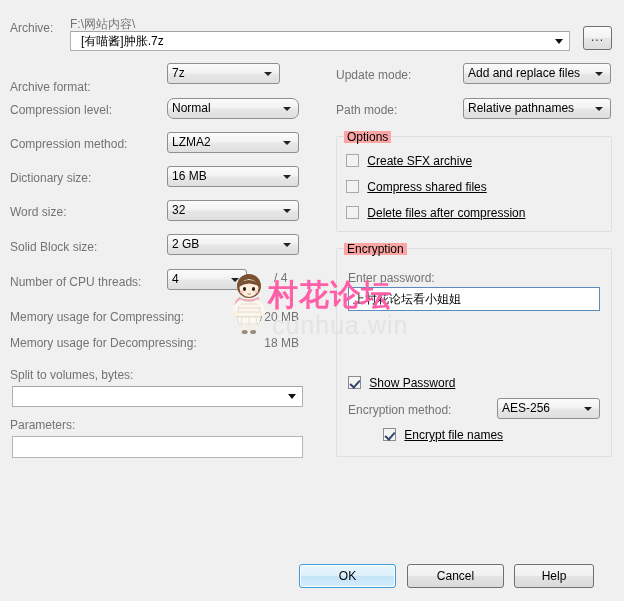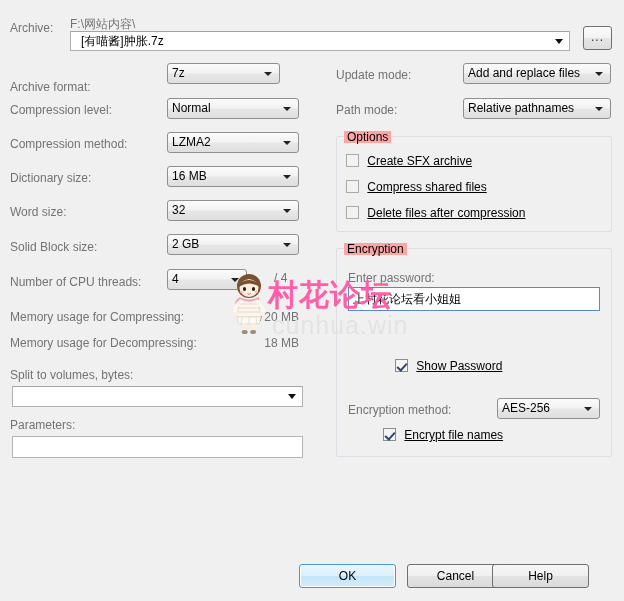--- a/index.html
+++ b/index.html
@@ -227,21 +227,21 @@
 
   <div class="btn-small" style="left:583px; top:26px; width:29px; height:24px; line-height:21px;">...</div>
 
   <div class="lbl" style="left:10px; top:68px;margin-top:12px;">Archive format:</div>
   <div class="combo" style="left:167px; top:63px; width:113px;">
     <span>7z</span>
     <span class="arrow"></span>
   </div>
 
   <div class="lbl" style="left:10px; top:103px;">Compression level:</div>
-  <div class="combo" style="left:167px; top:98px; width:132px;">
+  <div class="combo" style="left:167px; top:98px; width:132px;border-radius:7px;">
     <span>Normal</span>
     <span class="arrow"></span>
   </div>
 
   <div class="lbl" style="left:10px; top:137px;">Compression method:</div>
   <div class="combo" style="left:167px; top:132px; width:132px;">
     <span>LZMA2</span>
     <span class="arrow"></span>
   </div>
 
@@ -316,39 +316,39 @@
   </div>
 
   <div class="group" style="left:336px; top:248px; width:276px; height:209px;"></div>
   <div class="group-title" style="left:344px; top:243px;">Encryption</div>
 
   <div class="lbl" style="left:348px; top:271px;">Enter password:</div>
   <div class="textbox focused" style="left:348px; top:287px; width:252px; height:24px; line-height:22px;">
     <span>上村花论坛看小姐姐</span>
   </div>
 
-  <div class="checkrow" style="left:348px; top:358px;margin-left:47px;">
+  <div class="checkrow" style="left:348px; top:375px;">
     <span class="cbox checked"></span>
     <span class="ctext">Show Password</span>
   </div>
 
   <div class="lbl" style="left:348px; top:403px;">Encryption method:</div>
   <div class="combo" style="left:497px; top:398px; width:103px;">
     <span>AES-256</span>
     <span class="arrow"></span>
   </div>
 
   <div class="checkrow" style="left:348px; top:427px;margin-left:35px;">
     <span class="cbox checked"></span>
     <span class="ctext">Encrypt file names</span>
   </div>
 
   <div class="btn default" style="left:299px; top:564px; width:97px;">OK</div>
   <div class="btn" style="left:407px; top:564px; width:97px;">Cancel</div>
-  <div class="btn" style="left:492px; top:564px; width:97px;">Help</div>
+  <div class="btn" style="left:514px; top:564px; width:80px;">Help</div>
 
   <div class="wm wm-girl" style="left:226px; top:272px;">
     <svg width="46" height="62" viewBox="0 0 46 62" xmlns="http://www.w3.org/2000/svg">
 
       <ellipse cx="23" cy="14" rx="12" ry="12" fill="#7a5130"></ellipse>
 
       <ellipse cx="23" cy="16" rx="9.5" ry="9" fill="#fdeede"></ellipse>
 
       <path d="M12 13 Q23 1 34 13 Q32 8 23 6 Q14 8 12 13 Z" fill="#7a5130"></path>
       <path d="M12.5 12 Q23 4 33.5 12 L33.5 15 Q23 8 12.5 15 Z" fill="#7a5130"></path>

